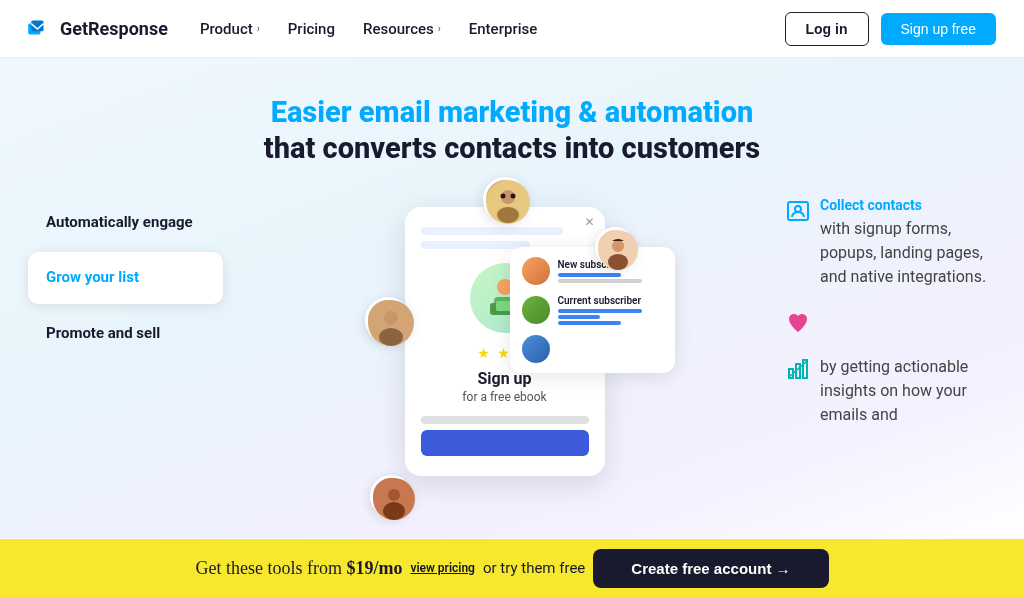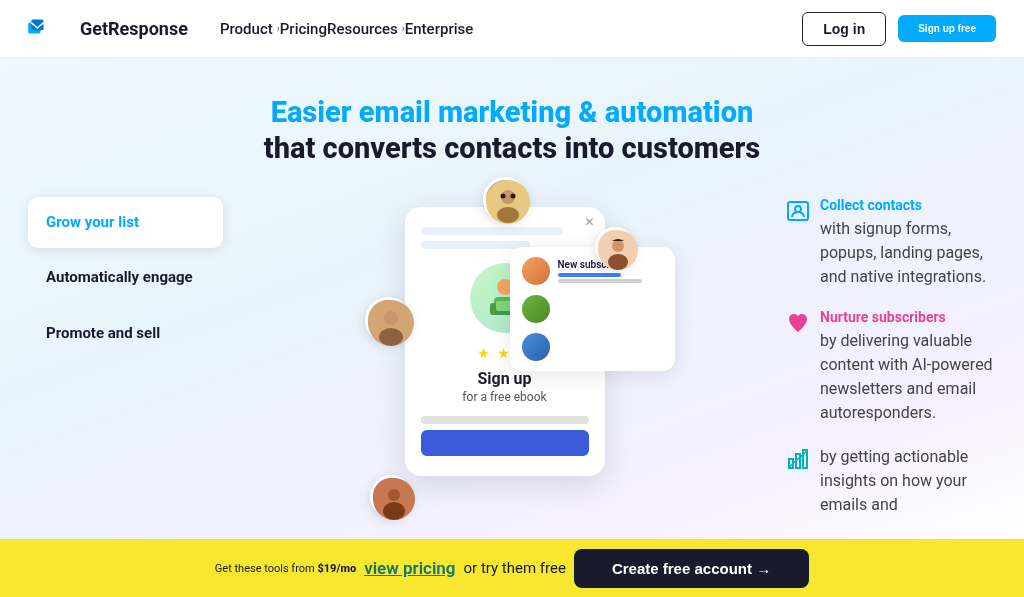--- a/index.html
+++ b/index.html
@@ -5,29 +5,29 @@
     * { margin: 0; padding: 0; box-sizing: border-box; }
     body { font-family: -apple-system, BlinkMacSystemFont, 'Segoe UI', Roboto, sans-serif; background: #fff; overflow: hidden; width: 1024px; height: 597px; }
 
     
     .navbar {
       display: flex; align-items: center; justify-content: space-between;
       padding: 0 28px; height: 58px; background: #fff;
       border-bottom: 1px solid #eee; position: relative; z-index: 10;
     }
     .nav-left { display: flex; align-items: center; gap: 32px; }
-    .logo { display: flex; align-items: flex-start; gap: 24px; }
+    .logo { display: flex; align-items: flex-end; gap: 4px; }
     .logo-icon { width: 28px; height: 20px; }
     .logo-text { font-size: 18px; font-weight: 700; color: #1a1a2e; }
-    .nav-items { display: flex; align-items: center; }
+    .nav-items { display: flex; align-items: center; gap: 28px; }
     .nav-item { font-size: 15px; color: #1a1a2e; cursor: pointer; display: flex; align-items: center; gap: 4px; font-weight: 500; }
     .nav-item .chevron { font-size: 10px; color: #555; }
     .nav-right { display: flex; align-items: center; gap: 12px; }
     .btn-login { padding: 8px 20px; border: 1.5px solid #222; border-radius: 6px; background: #fff; font-size: 14px; font-weight: 600; cursor: pointer; color: #1a1a2e; }
-    .btn-signup { padding: 8px 20px; border: none; border-radius: 6px; background: #00aaff; font-size: 10px; font-weight: 700; cursor: pointer; color: #fff; }
+    .btn-signup { padding: 8px 20px; border: none; border-radius: 6px; background: #00aaff; font-size: 14px; font-weight: 400; cursor: pointer; color: #fff; }
 
     
     .hero {
       background: linear-gradient(160deg, #f0f8ff 0%, #e8f4fb 40%, #f5f0ff 80%, #fff 100%);
       height: 480px; position: relative; overflow: hidden;
       display: flex; flex-direction: column; align-items: center;
     }
     .hero-headline { text-align: center; padding-top: 36px; margin-bottom: 10px; }
     .hero-headline h1 { font-size: 29px; font-weight: 800; color: #1a1a2e; line-height: 1.25; }
     .hero-headline h1 span { color: #00aaff; }
@@ -115,23 +115,23 @@
     .feature-text h3.pink { color: #e84393; }
     .feature-text h3.teal { color: #00b4b4; }
     .feature-text p { font-size: 16px; color: #444; line-height: 1.5; }
 
     
     .bottom-bar {
       position: absolute; bottom: 0; left: 0; right: 0; height: 58px;
       background: #f7e72e; display: flex; align-items: center; justify-content: center;
       gap: 8px; z-index: 20;
     }
-    .bottom-bar-text { font-size: 11px; color: #1a1a2e; }
+    .bottom-bar-text { font-size: 18px; color: #1a1a2e; font-family: Liberation Serif, serif; }
     .bottom-bar-text strong { font-weight: 800; }
-    .bottom-bar-link { font-size: 17px; color: #0f766e; font-weight: 600; cursor: pointer; text-decoration: underline; }
+    .bottom-bar-link { font-size: 12px; color: #0f172a; font-weight: 600; cursor: pointer; text-decoration: underline; }
     .bottom-bar-sep { font-size: 15px; color: #1a1a2e; }
     .btn-create { padding: 11px 38px; background: #1a1a2e; color: #fff; border: none; border-radius: 8px; font-size: 15px; font-weight: 700; cursor: pointer; display: flex; align-items: center; gap: 6px; }
 
     
     .card-close { position: absolute; top: 8px; right: 10px; font-size: 12px; color: #999; cursor: pointer; }
   </style>
 </head>
 <body>
 
 <nav class="navbar">
@@ -172,25 +172,25 @@
   <div class="hero-headline">
     <h1>
       <span>Easier </span><span style="color:#00aaff">email marketing &amp; automation</span>
     </h1>
     <h1>that converts contacts into customers</h1>
   </div>
 
   <div class="main-content">
 
     <div class="left-sidebar">
+      <div class="sidebar-item">
+        <div class="sidebar-item-label">Automatically engage</div>
+      </div>
       <div class="sidebar-item active">
         <div class="sidebar-item-label">Grow your list</div>
-      </div>
-      <div class="sidebar-item">
-        <div class="sidebar-item-label">Automatically engage</div>
       </div>
       <div class="sidebar-item">
         <div class="sidebar-item-label">Promote and sell</div>
       </div>
     </div>
 
     <div class="center-illustration">
       <div class="illustration-container">
 
         <div class="float-avatar" style="width:44px;height:44px;background:linear-gradient(135deg,#c8a96e,#e8c880);top:-10px;left:50%;transform:translateX(-50%);">
@@ -256,20 +256,28 @@
             <div class="subscriber-info">
               <div class="subscriber-name">New subscriber</div>
               <div class="subscriber-bars">
                 <div class="sub-bar blue w60"></div>
                 <div class="sub-bar w80"></div>
               </div>
             </div>
           </div>
           <div class="subscriber-item">
             <div class="avatar-circle" style="background:linear-gradient(135deg,#6db33f,#4a8a28);"></div>
+            <div class="subscriber-info">
+              <div class="subscriber-name">Current subscriber</div>
+              <div class="subscriber-bars">
+                <div class="sub-bar blue w80"></div>
+                <div class="sub-bar blue w40"></div>
+                <div class="sub-bar blue w60"></div>
+              </div>
+            </div>
           </div>
           <div class="subscriber-item">
             <div class="avatar-circle" style="background:linear-gradient(135deg,#4a90d9,#2a60a9);"></div>
           </div>
         </div>
 
       </div>
     </div>
 
     <div class="right-features">
@@ -286,24 +294,20 @@
           <h3 class="cyan">Collect contacts</h3>
           <p>with signup forms, popups, landing pages, and native integrations.</p>
         </div>
       </div>
 
       <div class="feature-item">
         <div class="feature-icon">
           <svg viewBox="0 0 24 24" fill="#e84393" stroke="none">
             <path d="M12 21C12 21 3 14 3 8a5 5 0 0 1 9-3 5 5 0 0 1 9 3c0 6-9 13-9 13z"></path>
           </svg>
-        </div>
-        <div class="feature-text">
-          <h3 class="pink">Nurture subscribers</h3>
-          <p>by delivering valuable content with AI-powered newsletters and email autoresponders.</p>
         </div>
       </div>
 
       <div class="feature-item">
         <div class="feature-icon">
           <svg viewBox="0 0 24 24" fill="none" stroke="#00b4b4" stroke-width="2">
             <rect x="3" y="12" width="4" height="9"></rect>
             <rect x="10" y="7" width="4" height="14"></rect>
             <rect x="17" y="3" width="4" height="18"></rect>
             <path d="M3 20 L21 4" stroke="#00b4b4" stroke-width="1.5"></path>

